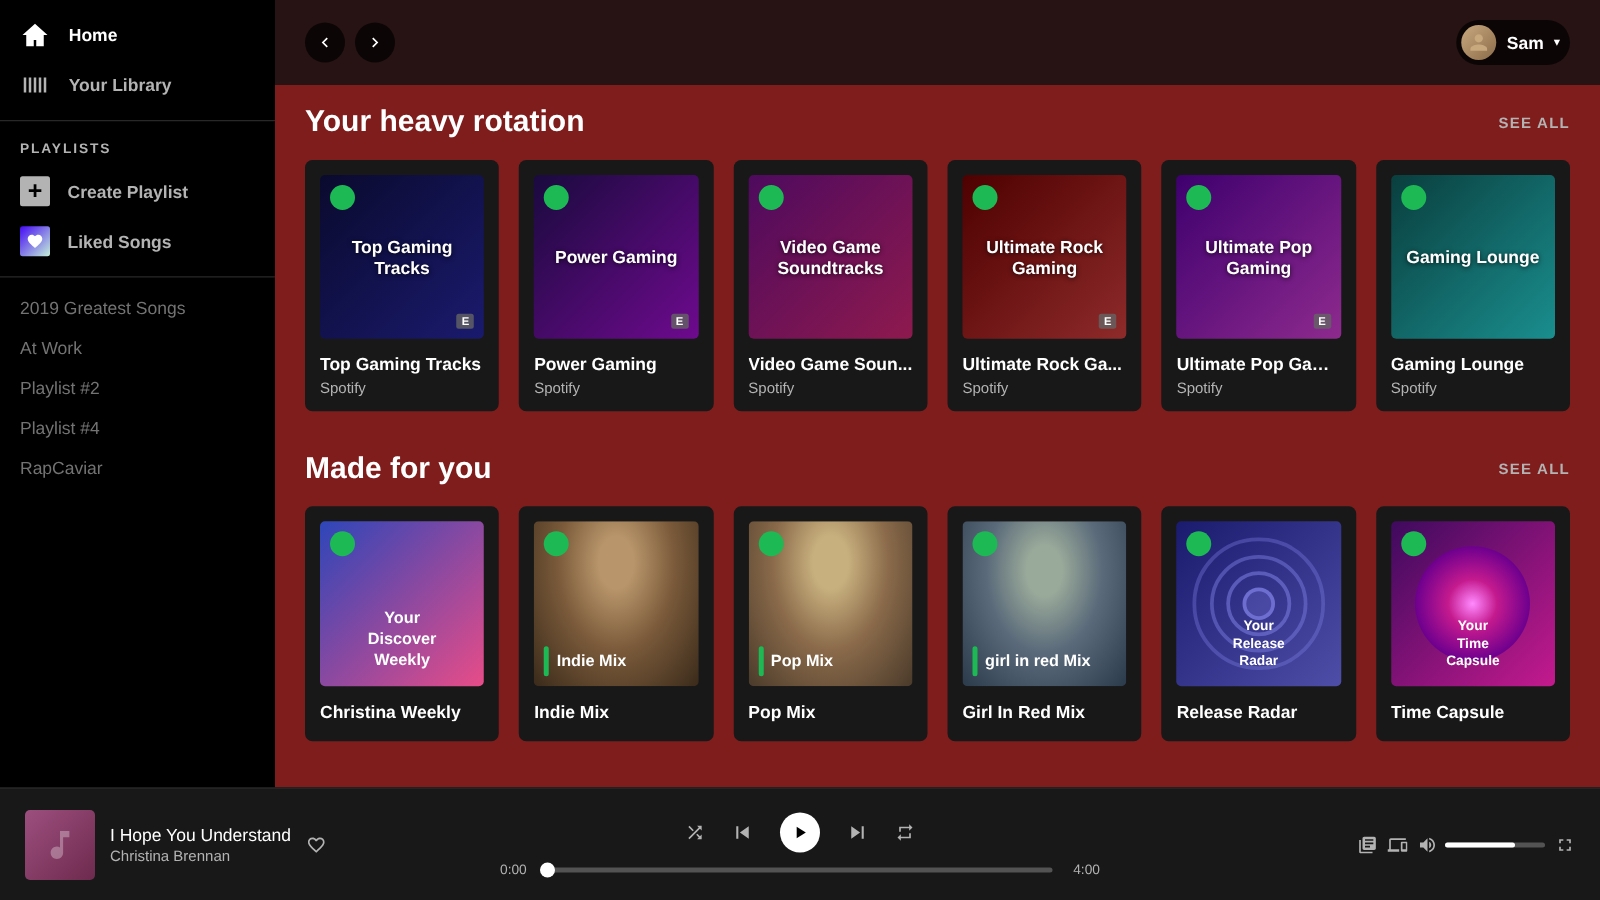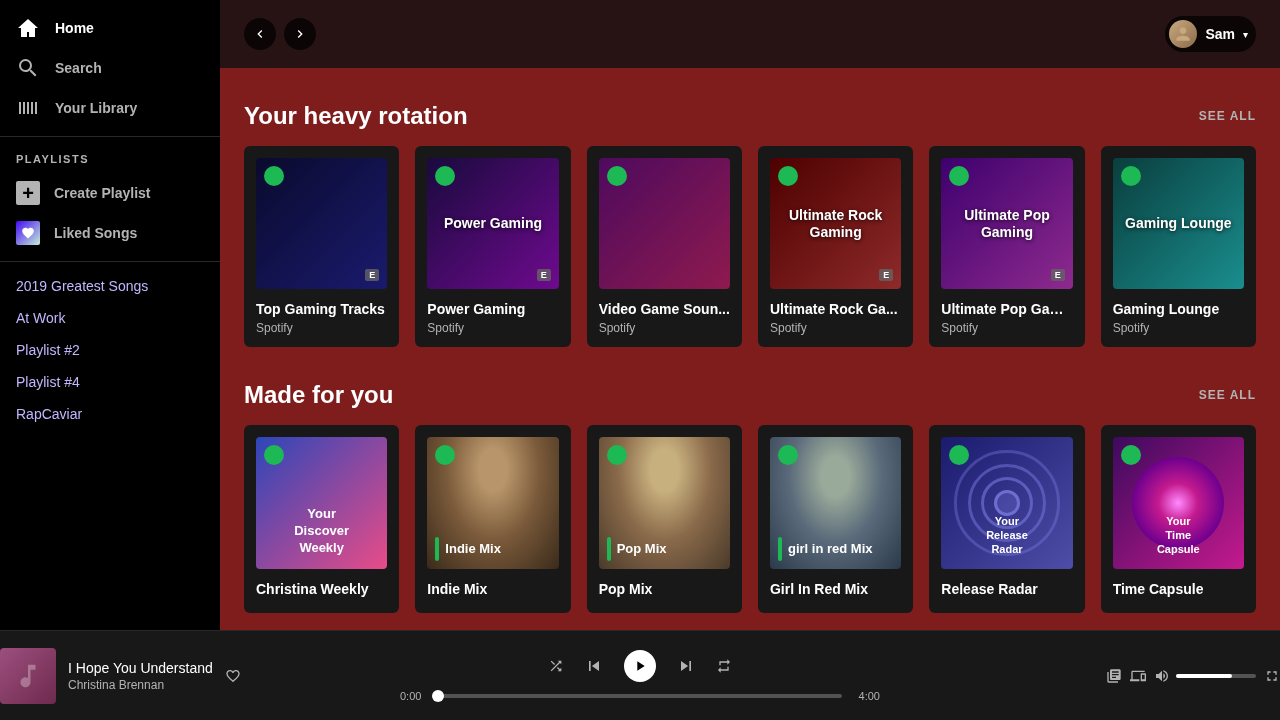--- a/index.html
+++ b/index.html
@@ -113,21 +113,21 @@
       border-radius: 2px;
       display: flex;
       align-items: center;
       justify-content: center;
       flex-shrink: 0;
     }
 
     .playlist-item {
       padding: 8px 16px;
       cursor: pointer;
-      color: #c4b5fd;
+      color: #737373;
       font-size: 14px;
       font-weight: 400;
     }
 
     
     .main-content {
       flex: 1;
       display: flex;
       flex-direction: column;
       overflow: hidden;
@@ -208,21 +208,21 @@
 
     .section {
       margin-bottom: 32px;
     }
 
     .section-header {
       display: flex;
       align-items: center;
       justify-content: space-between;
       margin-bottom: 16px;
-      margin-top: 34px;
+      margin-top: 16px;
     }
 
     .section-title {
       font-size: 24px;
       font-weight: 700;
       color: #fff;
     }
 
     .see-all {
       font-size: 12px;
@@ -338,21 +338,21 @@
       justify-content: center;
     }
 
     
     .now-playing-bar {
       height: 90px;
       background: #181818;
       border-top: 1px solid #282828;
       display: flex;
       align-items: center;
-      padding: 0 0;
+      padding: 0 20px;
       flex-shrink: 0;
     }
 
     .now-playing-left {
       display: flex;
       align-items: center;
       gap: 12px;
       width: 280px;
       flex-shrink: 0;
     }
@@ -586,28 +586,20 @@
 
     <div class="nav-item active">
       <div class="nav-icon">
         <svg width="24" height="24" viewBox="0 0 24 24" fill="currentColor">
           <path d="M12 3L2 12h3v9h6v-5h2v5h6v-9h3L12 3z"></path>
         </svg>
       </div>
       <span>Home</span>
     </div>
 
-    <div class="nav-item">
-      <div class="nav-icon">
-        <svg width="24" height="24" viewBox="0 0 24 24" fill="currentColor">
-          <path d="M15.5 14h-.79l-.28-.27A6.5 6.5 0 0016 9.5 6.5 6.5 0 109.5 16c1.61 0 3.09-.59 4.23-1.57l.27.28v.79l5 4.99L20.49 19l-4.99-5zm-6 0C7.01 14 5 11.99 5 9.5S7.01 5 9.5 5 14 7.01 14 9.5 11.99 14 9.5 14z"></path>
-        </svg>
-      </div>
-      <span>Search</span>
-    </div>
 
     <div class="nav-item">
       <div class="nav-icon">
         <svg width="24" height="24" viewBox="0 0 24 24" fill="currentColor">
           <path d="M3 18h2V6H3v12zm4 0h2V6H7v12zm4 0h2V6h-2v12zm4 0h2V6h-2v12zm4-12v12h2V6h-2z"></path>
         </svg>
       </div>
       <span>Your Library</span>
     </div>
 
@@ -680,20 +672,23 @@
       <div class="section">
         <div class="section-header">
           <h2 class="section-title">Your heavy rotation</h2>
           <span class="see-all">SEE ALL</span>
         </div>
         <div class="cards-row">
 
           <div class="card">
             <div class="card-image bg-gaming-top">
               <div class="spotify-icon-small"></div>
+              <div style="padding:8px;text-align:center;">
+                <div class="gaming-card-title">Top Gaming<br>Tracks</div>
+              </div>
               <div class="explicit-badge">E</div>
             </div>
             <div class="card-title">Top Gaming Tracks</div>
             <div class="card-subtitle">Spotify</div>
           </div>
 
           <div class="card">
             <div class="card-image bg-power-gaming">
               <div class="spotify-icon-small"></div>
               <div style="padding:8px;text-align:center;">
@@ -701,20 +696,23 @@
               </div>
               <div class="explicit-badge">E</div>
             </div>
             <div class="card-title">Power Gaming</div>
             <div class="card-subtitle">Spotify</div>
           </div>
 
           <div class="card">
             <div class="card-image bg-video-game">
               <div class="spotify-icon-small"></div>
+              <div style="padding:8px;text-align:center;">
+                <div class="gaming-card-title">Video Game<br>Soundtracks</div>
+              </div>
             </div>
             <div class="card-title">Video Game Soun...</div>
             <div class="card-subtitle">Spotify</div>
           </div>
 
           <div class="card">
             <div class="card-image bg-ultimate-rock">
               <div class="spotify-icon-small"></div>
               <div style="padding:8px;text-align:center;">
                 <div class="gaming-card-title">Ultimate Rock<br>Gaming</div>

